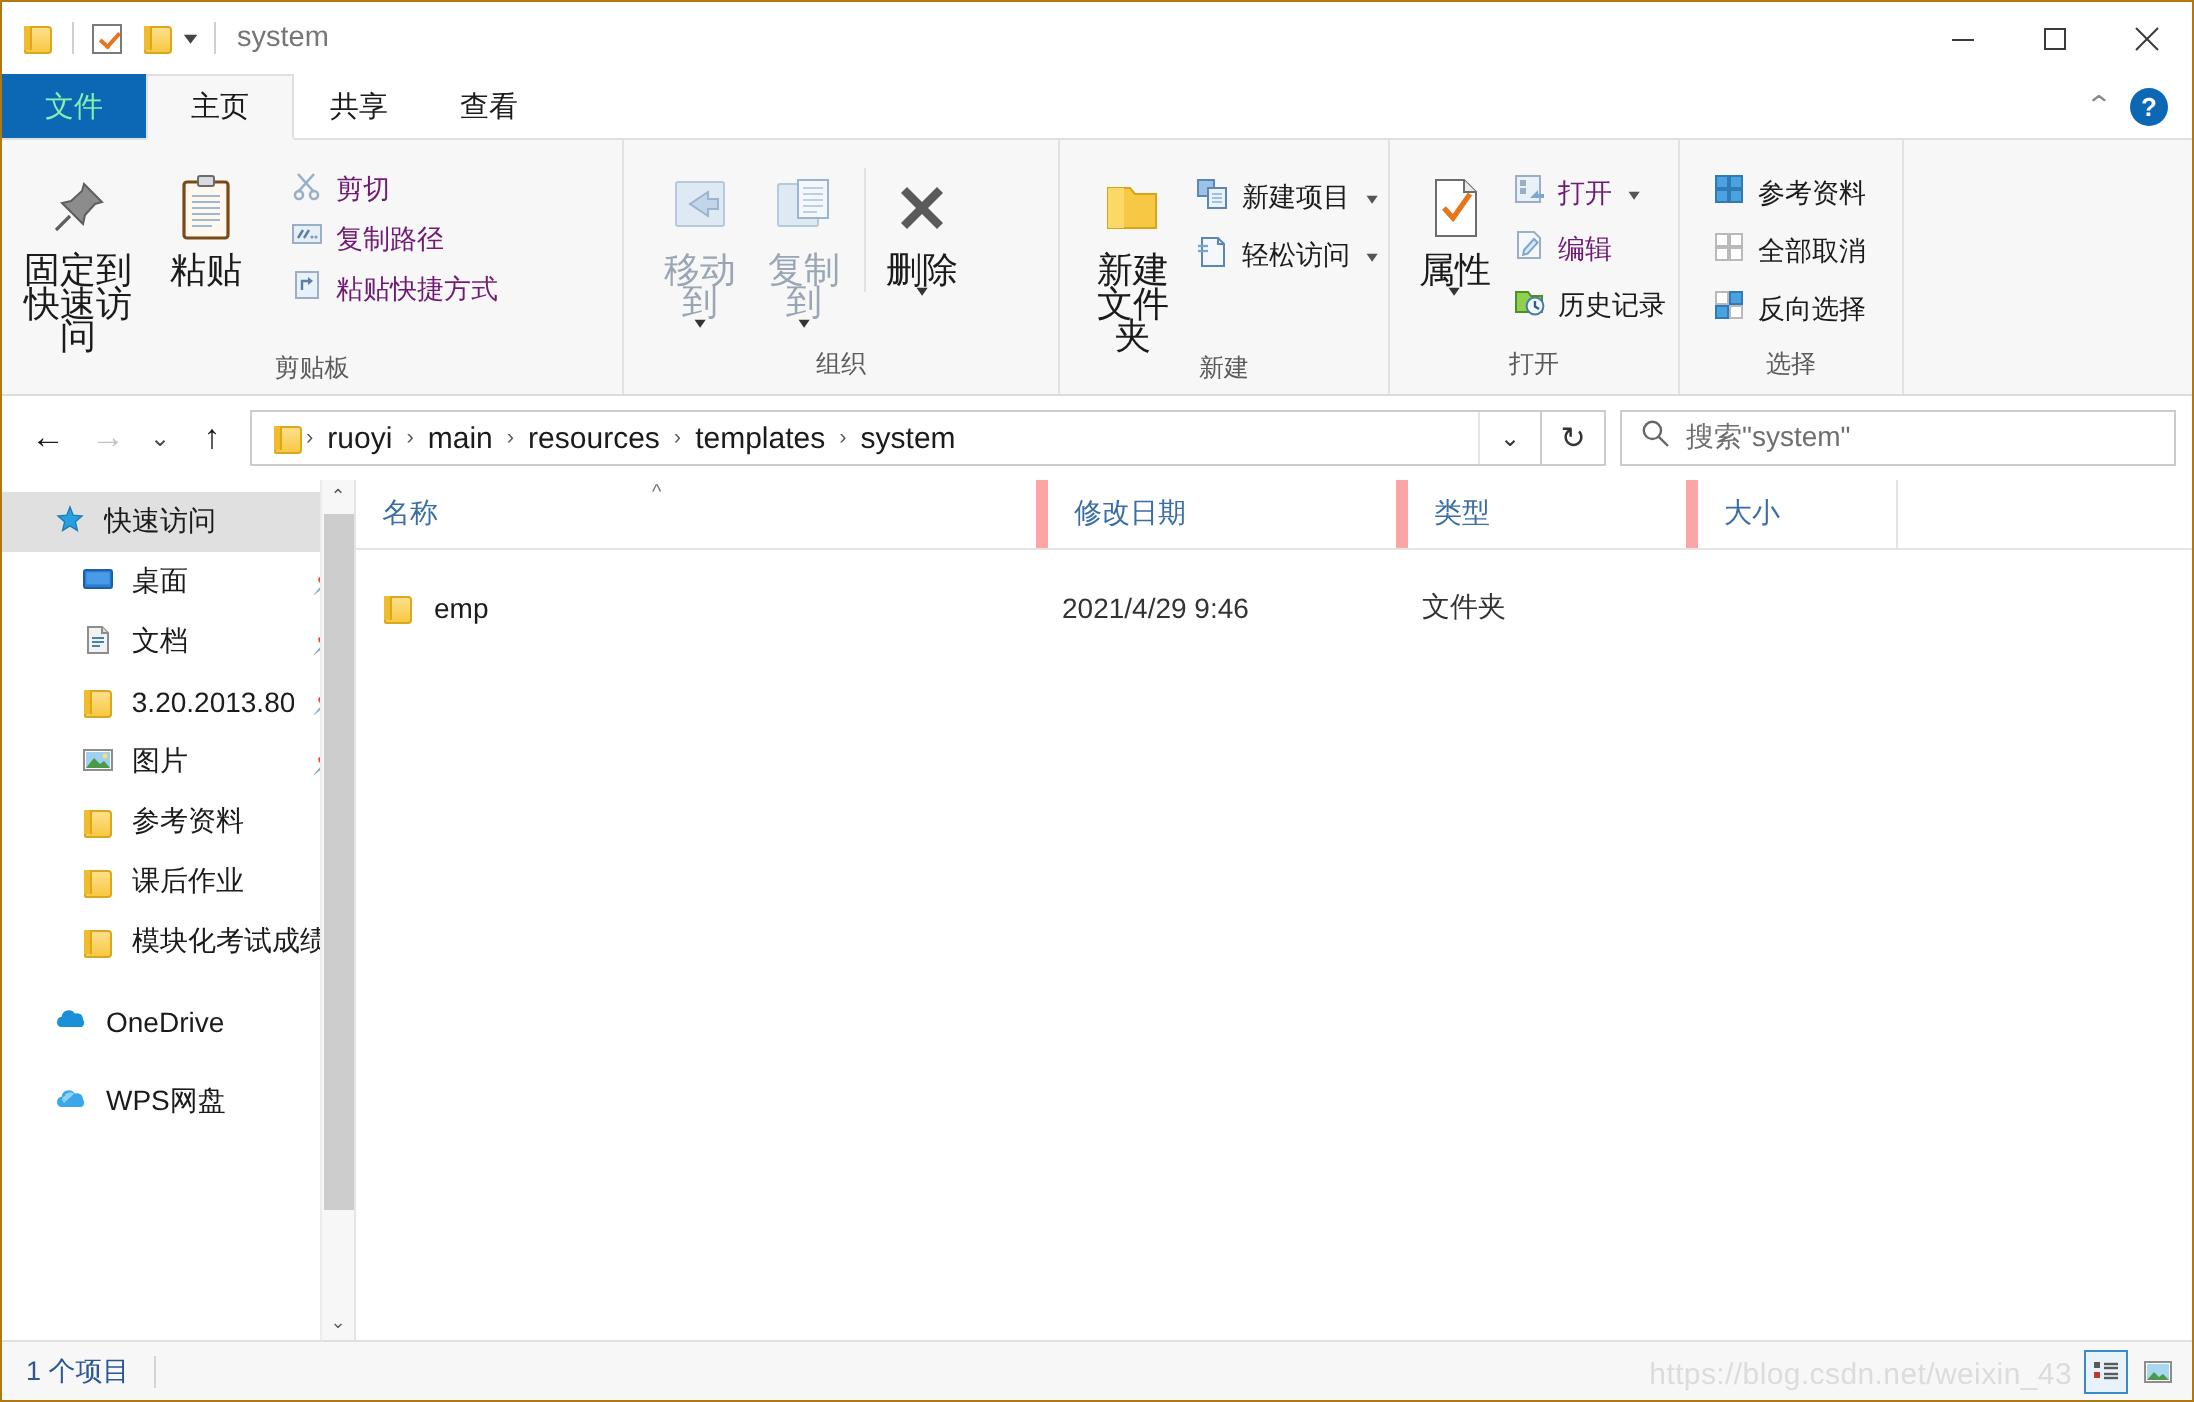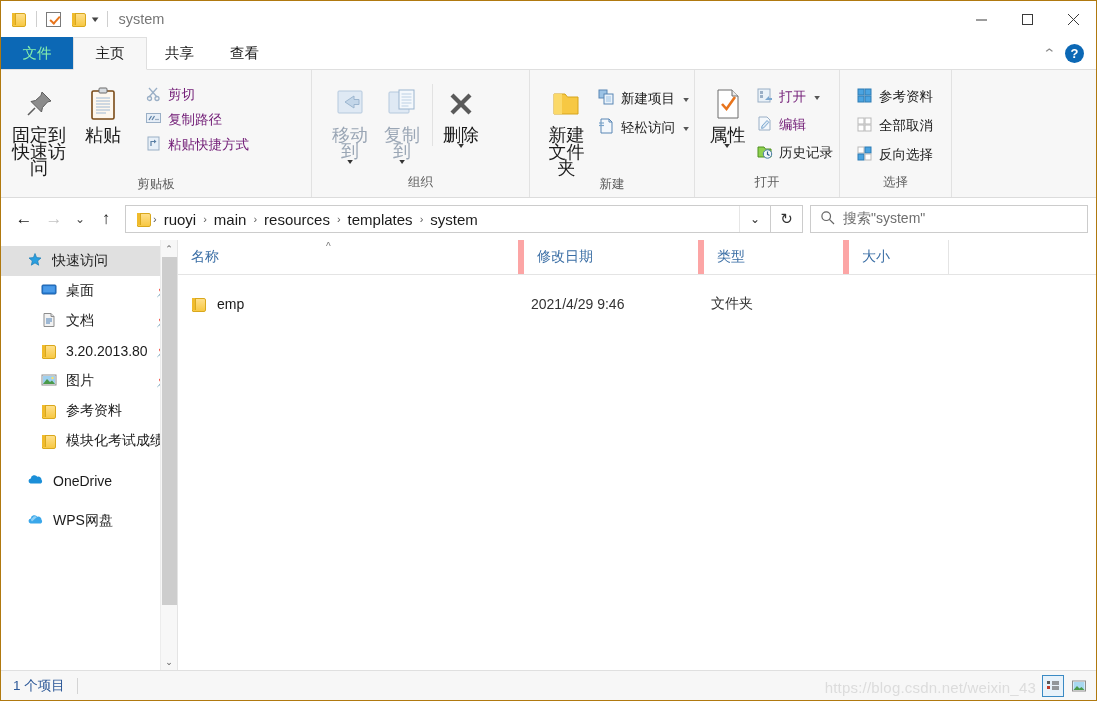--- a/index.html
+++ b/index.html
@@ -654,20 +654,24 @@
         <span class="txt">图片</span>
         <span class="pin">📌</span>
       </div>
 
       <div class="navitem indent">
         <span class="folder-ico"></span>
         <span class="txt">参考资料</span>
       </div>
       <div class="navitem indent">
         <span class="folder-ico"></span>
+        <span class="txt">课后作业</span>
+      </div>
+      <div class="navitem indent">
+        <span class="folder-ico"></span>
         <span class="txt">模块化考试成绩</span>
       </div>
 
       <div class="navitem root space-top">
         <span>
           <svg width="17" height="17" viewBox="0 0 17 17">
             <path d="M3.5 12.5 a2.6 2.6 0 0 1 0.3 -5.1 a3.6 3.6 0 0 1 6.6 -1.6 a3 3 0 0 1 4.1 3 a2.4 2.4 0 0 1 -0.6 3.7 Z" fill="#1b8fd8"></path>
           </svg>
         </span>
         <span class="txt">OneDrive</span>

